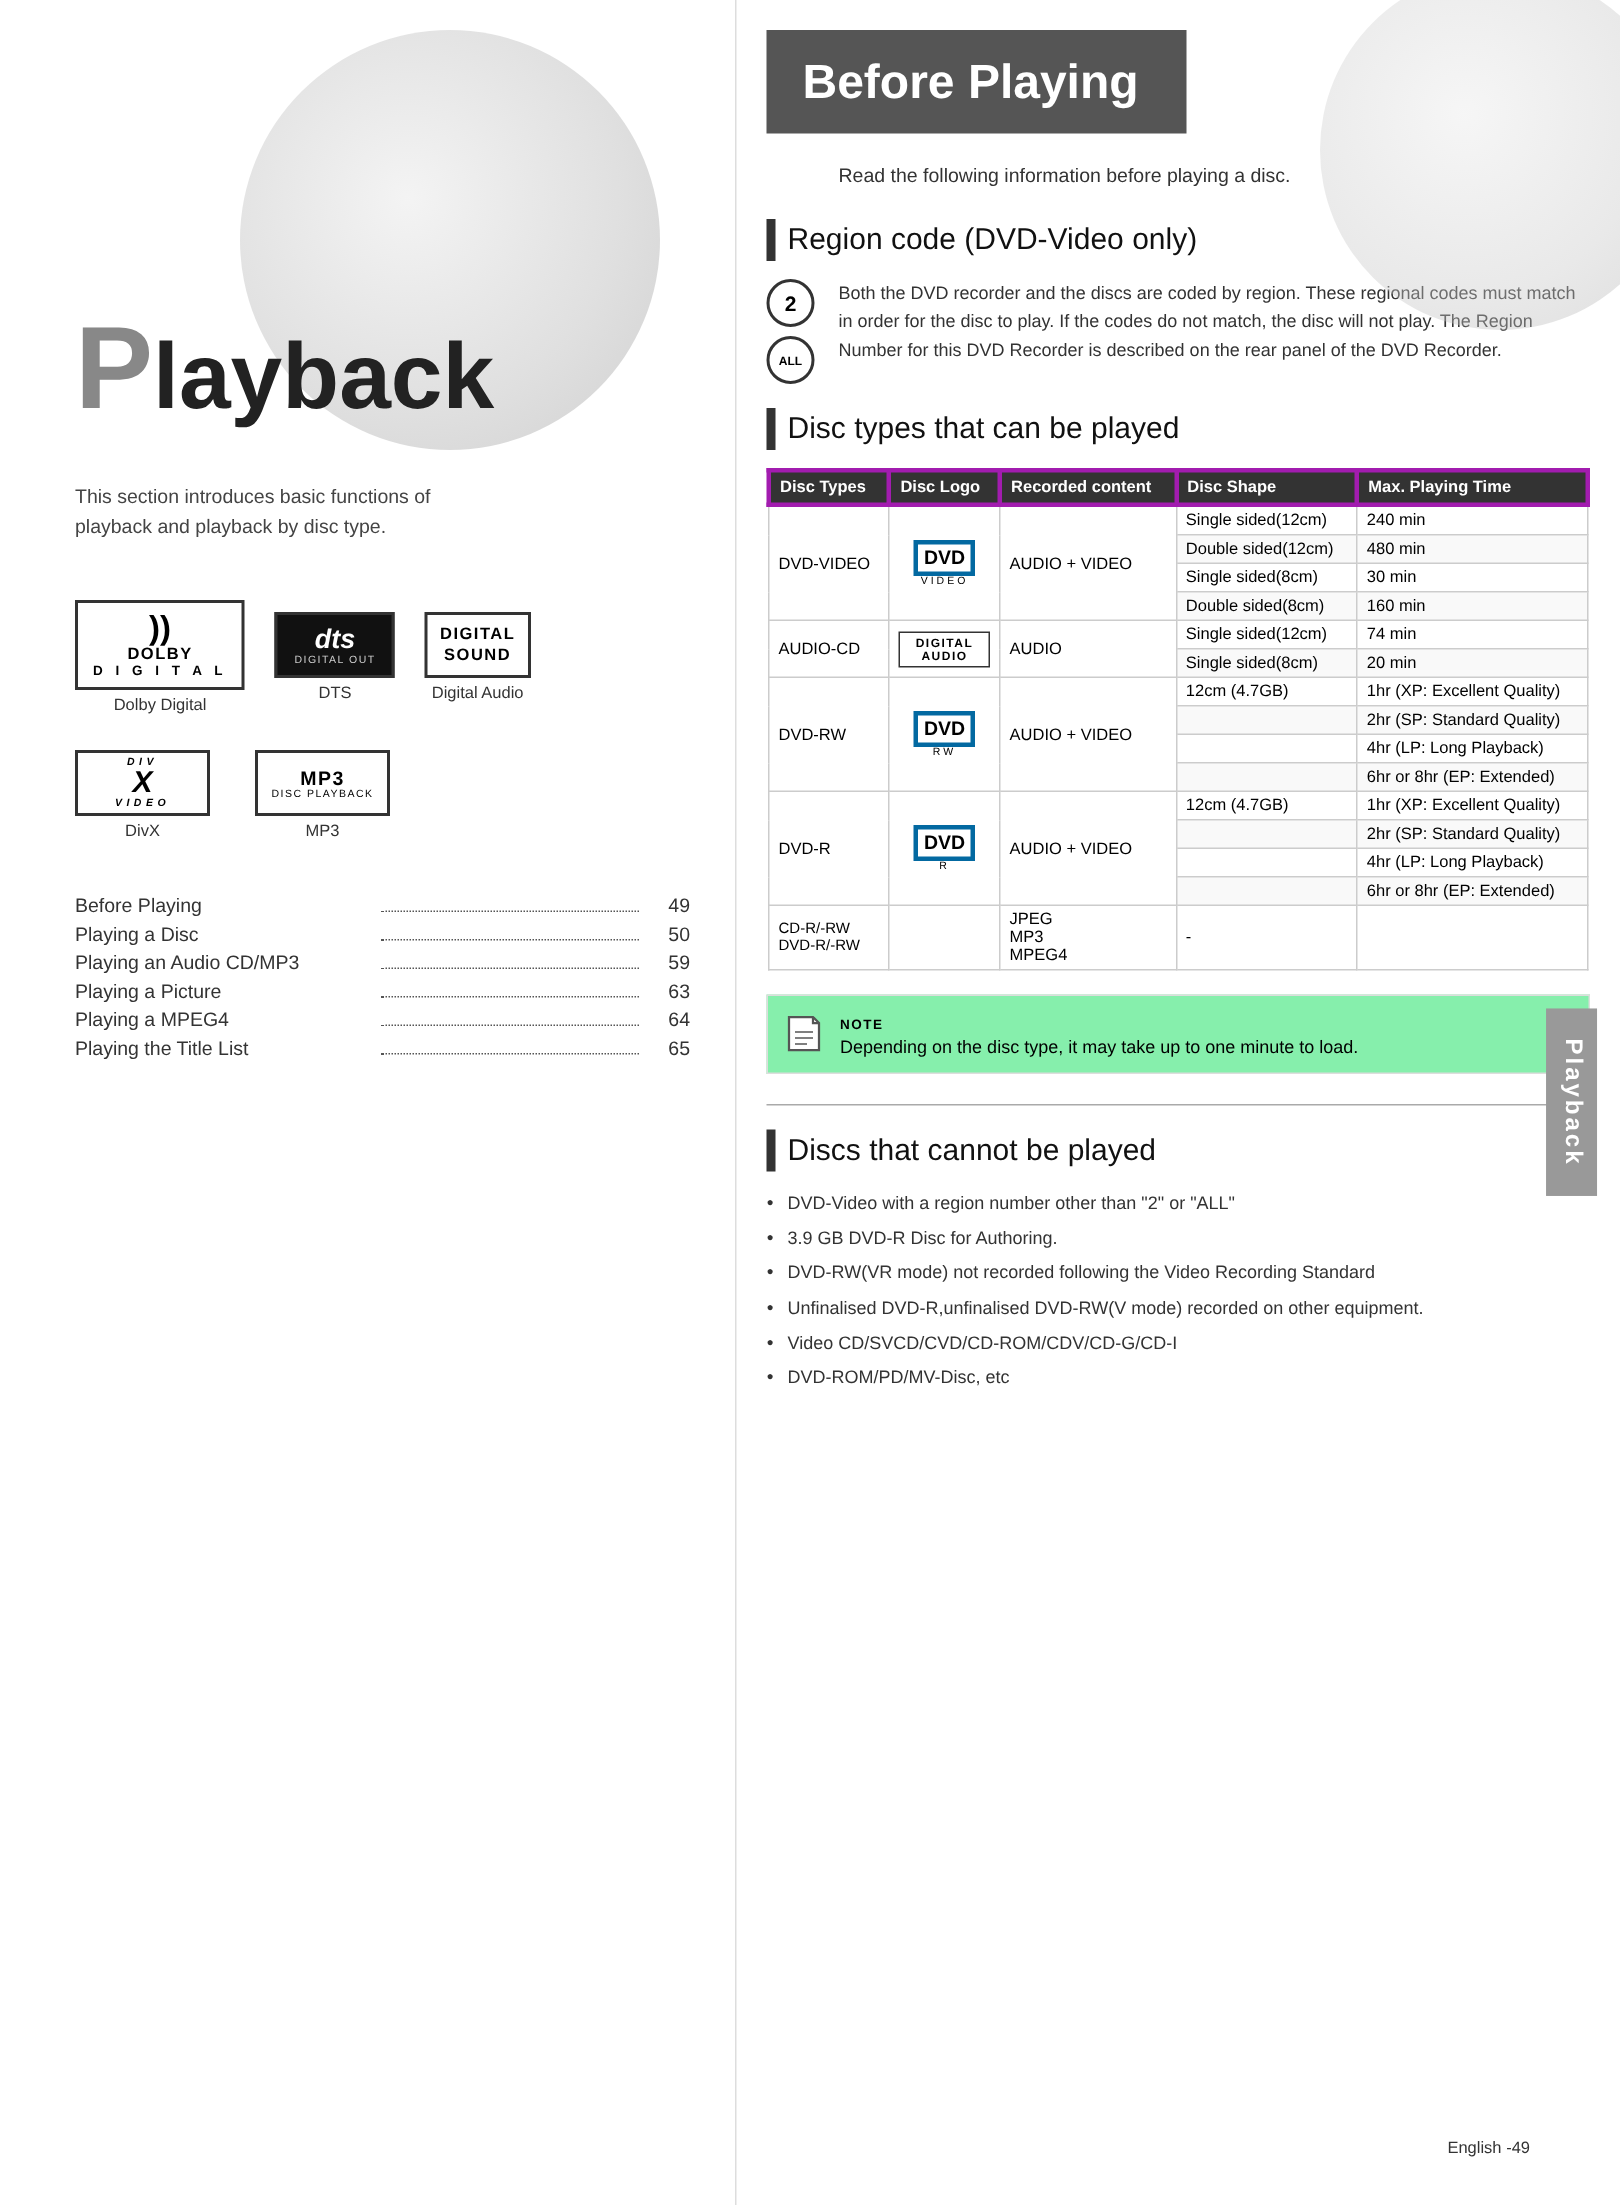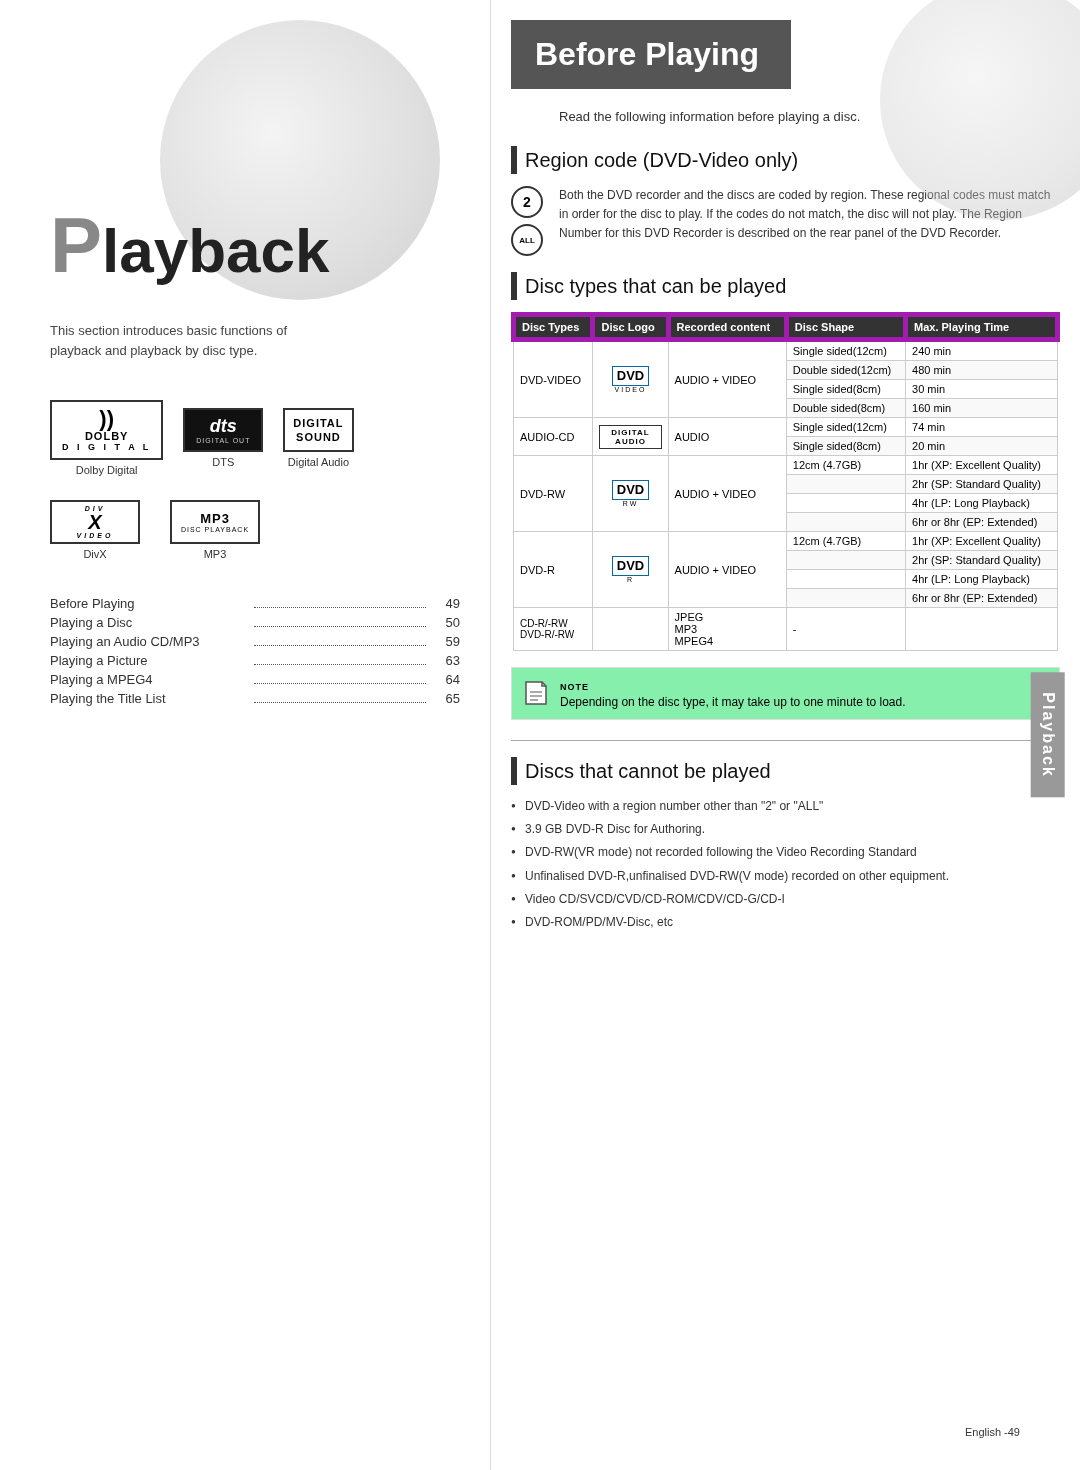--- a/index.html
+++ b/index.html
@@ -368,41 +368,41 @@
       border-collapse: collapse;
       font-size: 11px;
       margin-bottom: 16px;
     }
     .disc-table th {
       background: #333;
       color: #fff;
       padding: 4px 6px;
       text-align: left;
       font-size: 11px;
-      border: 5px solid #a21caf;
+      border: 3px solid #a21caf;
     }
     .disc-table td {
       padding: 3px 6px;
       border: 1px solid #ccc;
       vertical-align: middle;
       font-size: 11px;
     }
     .disc-table tr:nth-child(even) {
       background: #f9f9f9;
     }
 
     .dvd-logo-cell {
       display: flex;
       flex-direction: column;
       align-items: center;
     }
     .dvd-logo-small {
       font-size: 13px;
       font-weight: bold;
-      border: 1px solid #0369a1;
+      border: 3px solid #0369a1;
       padding: 1px 4px;
       line-height: 1.2;
     }
     .dvd-sub {
       font-size: 7px;
       letter-spacing: 2px;
     }
 
     .note-box {
       display: flex;

